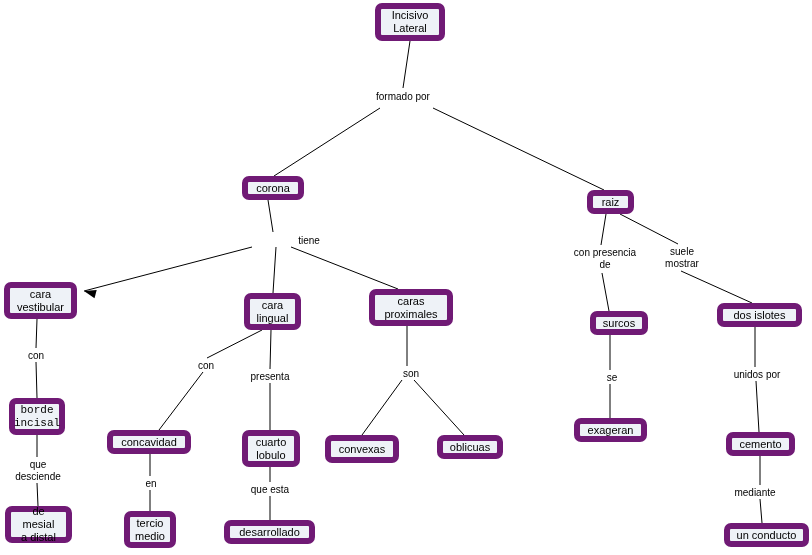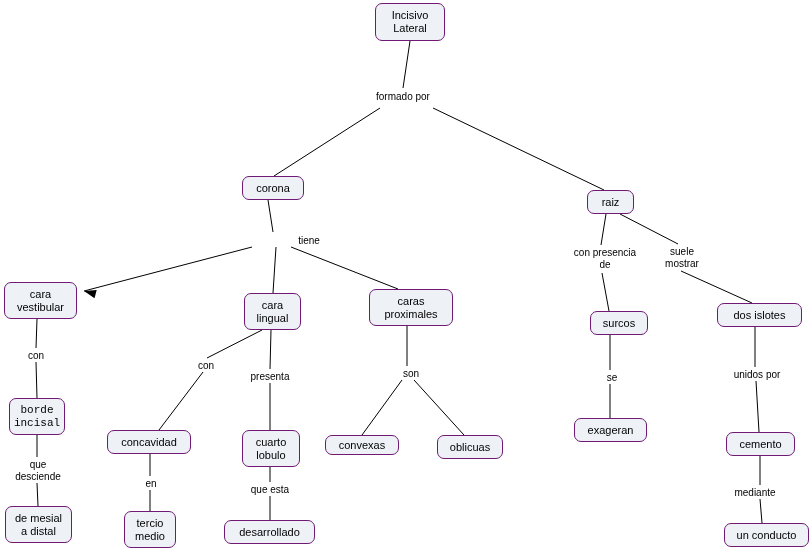--- a/index.html
+++ b/index.html
@@ -20,21 +20,21 @@
     left: 0;
     top: 0;
     width: 812px;
     height: 555px;
     pointer-events: none;
   }
   .node {
     position: absolute;
     box-sizing: border-box;
     background: #eef2f7;
-    border: 1px solid #701a75;
+    border: 6px solid #701a75;
     border-radius: 7px;
     color: #000000;
     font-size: 11px;
     line-height: 13px;
     text-align: center;
     display: flex;
     align-items: center;
     justify-content: center;
     white-space: pre-line;
     padding: 2px 4px;
@@ -101,21 +101,21 @@
 lingual</div>
       <div class="node" style="left: 369px; top: 289px; width: 84px; height: 37px;">caras
 proximales</div>
       <div class="node" style="left: 582px; top: 311px; width: 58px; height: 24px; margin-left: 8px;">surcos</div>
       <div class="node" style="left: 717px; top: 303px; width: 85px; height: 24px;">dos islotes</div>
       <div class="node" style="left: 9px; top: 398px; width: 56px; height: 37px; font-family: Liberation Mono, monospace;">borde
 incisal</div>
       <div class="node" style="left: 107px; top: 430px; width: 84px; height: 24px;">concavidad</div>
       <div class="node" style="left: 242px; top: 430px; width: 58px; height: 37px;">cuarto
 lobulo</div>
-      <div class="node" style="left: 325px; top: 435px; width: 74px; height: 20px;">convexas</div>
+      <div class="node" style="left: 325px; top: 435px; width: 74px; height: 28px;">convexas</div>
       <div class="node" style="left: 437px; top: 435px; width: 66px; height: 24px;">oblicuas</div>
       <div class="node" style="left: 574px; top: 418px; width: 73px; height: 24px;">exageran</div>
       <div class="node" style="left: 726px; top: 432px; width: 69px; height: 24px;">cemento</div>
       <div class="node" style="left: 5px; top: 506px; width: 67px; height: 37px;">de mesial
 a distal</div>
       <div class="node" style="left: 124px; top: 511px; width: 52px; height: 37px;">tercio
 medio</div>
       <div class="node" style="left: 224px; top: 520px; width: 91px; height: 24px;">desarrollado</div>
       <div class="node" style="left: 724px; top: 523px; width: 85px; height: 24px;">un conducto</div>
     </div>

